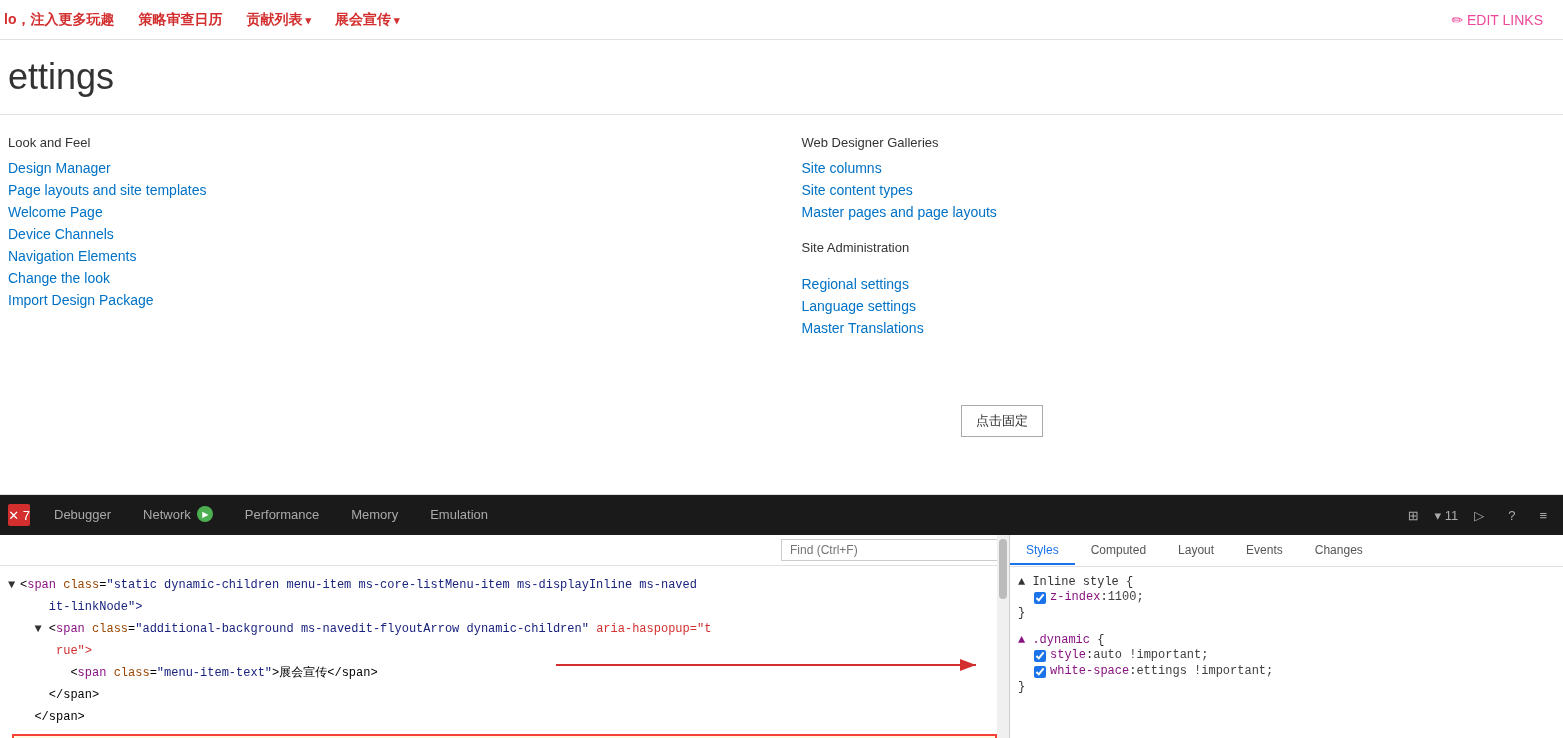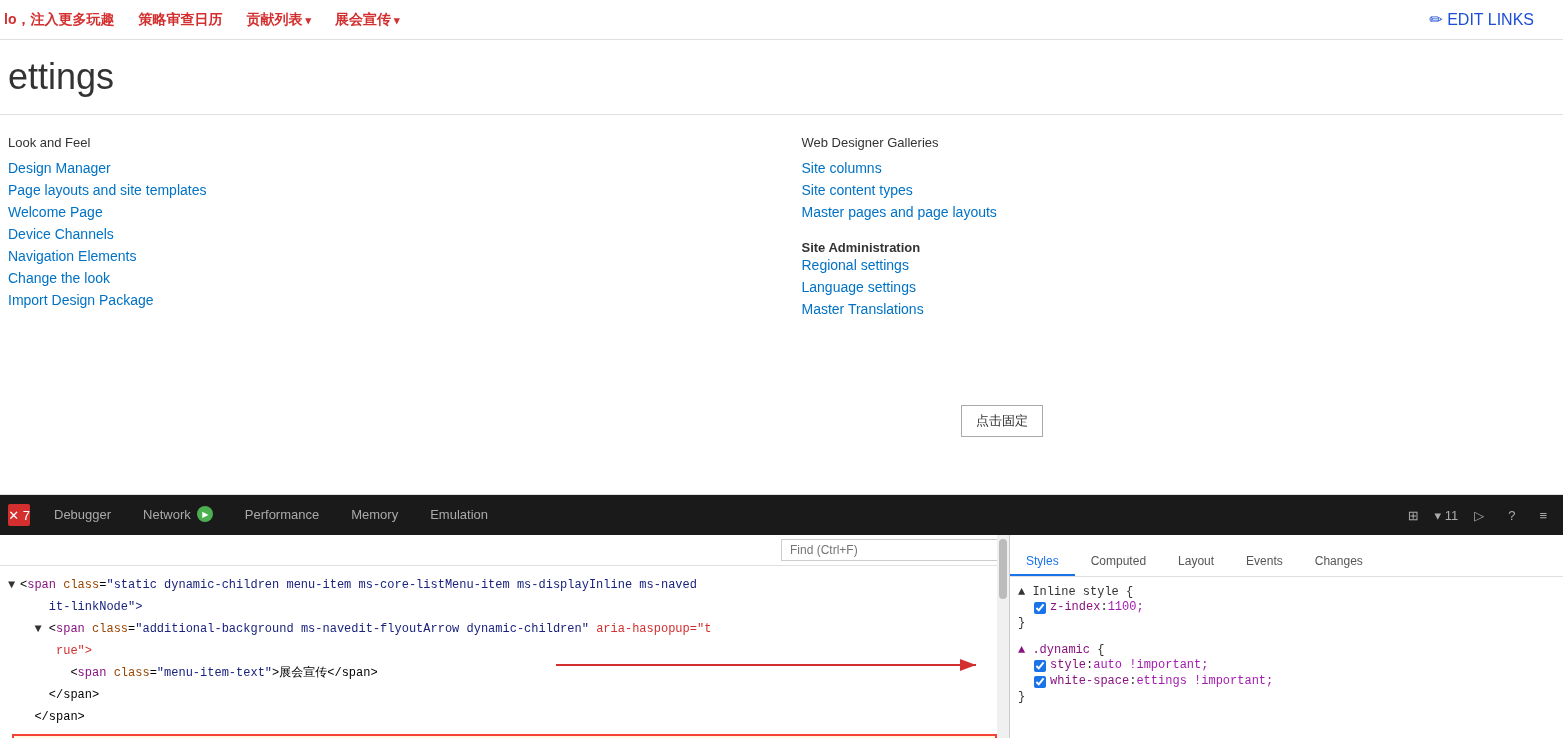--- a/index.html
+++ b/index.html
@@ -22,28 +22,28 @@
       font-size: 14px;
       font-weight: bold;
       cursor: pointer;
       white-space: nowrap;
     }
     .top-nav-item.with-arrow::after {
       content: ' ▾';
       font-size: 11px;
     }
     .top-nav-edit {
-      color: #1d4ed8;
-      font-size: 16px;
+      color: #ec4899;
+      font-size: 14px;
       display: flex;
       align-items: center;
       gap: 4px;
       cursor: pointer;
       margin-left: auto;
-      margin-right: 29px;
+      margin-right: 20px;
     }
 
     
     .page-title {
       font-size: 36px;
       font-weight: 300;
       color: #333;
       padding: 16px 20px 16px 8px;
       border-bottom: 1px solid #e0e0e0;
     }
@@ -75,22 +75,22 @@
       color: #0072c6;
       font-size: 14px;
       margin-bottom: 6px;
       cursor: pointer;
       text-decoration: none;
     }
 
     .section-sub-heading {
       font-size: 13px;
       color: #333;
-      font-weight: bold;
-      margin-bottom: 2px;
+      font-weight: normal;
+      margin-bottom: 21px;
       margin-top: 20px;
     }
 
     
     .floating-btn {
       position: absolute;
       right: 520px;
       top: 290px;
       background: #fff;
       border: 1px solid #aaa;
@@ -260,22 +260,22 @@
       flex: 1;
       background: #fff;
       overflow: hidden;
       display: flex;
       flex-direction: column;
     }
 
     .styles-tabs {
       display: flex;
       border-bottom: 1px solid #e0e0e0;
-      height: 42px;
-      align-items: flex-end;
+      height: 32px;
+      align-items: center;
     }
     .styles-tab {
       padding: 6px 16px;
       font-size: 12px;
       color: #555;
       cursor: pointer;
       border-bottom: 2px solid transparent;
     }
     .styles-tab.active {
       color: #1a73e8;
@@ -313,21 +313,21 @@
       padding: 1px 0 1px 16px;
     }
     .style-checkbox {
       width: 12px;
       height: 12px;
       margin-right: 4px;
       accent-color: #1a73e8;
     }
     .style-prop { color: #881280; }
     .style-colon { color: #333; }
-    .style-val { color: #a21caf; }
+    .style-val { color: #404040; }
 
     .style-block-end { padding-left: 0; color: #333; }
   </style>
 </head>
 <body>
 
 <div class="top-nav">
   <span class="top-nav-item">lo，注入更多玩趣</span>
   <span class="top-nav-item">策略审查日历</span>
   <span class="top-nav-item with-arrow">贡献列表</span>

